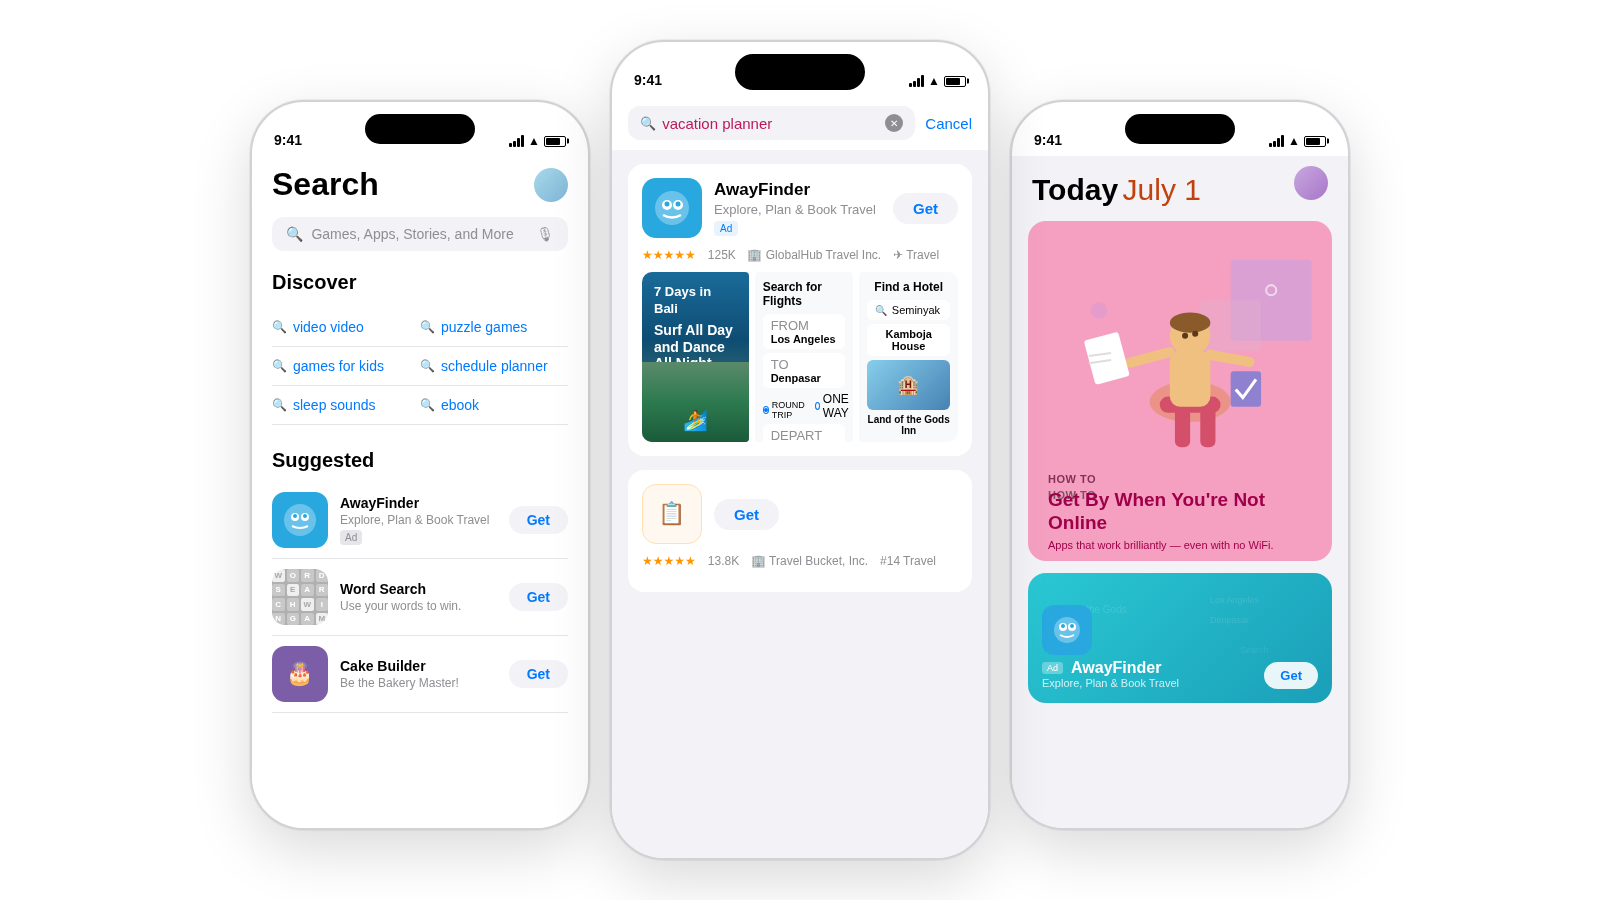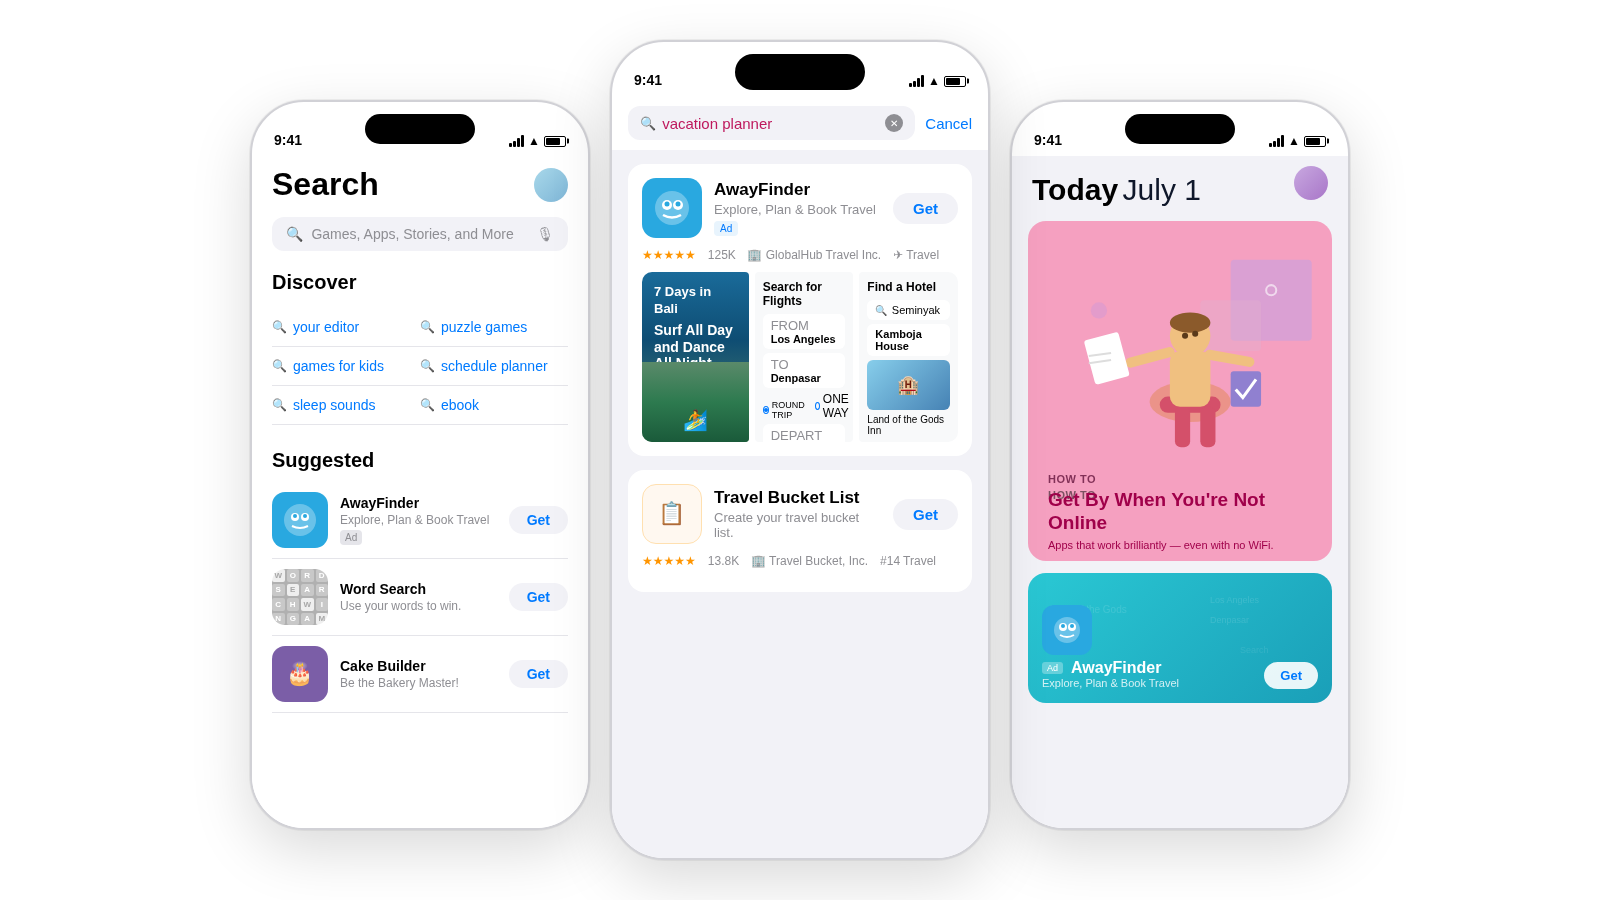--- a/index.html
+++ b/index.html
@@ -594,20 +594,21 @@
       width: 4px;
       height: 4px;
       border-radius: 50%;
       background: #007aff;
     }
 
     .hotel-card {
       background: #f8f9fa;
       height: 170px;
       padding: 8px;
+      text-align: center;
     }
 
     .hotel-title {
       font-size: 12px;
       font-weight: 700;
       color: #000;
       margin-bottom: 6px;
     }
 
     .hotel-search {
@@ -635,21 +636,21 @@
       background: linear-gradient(135deg, #87ceeb, #4682b4);
       margin-bottom: 4px;
       display: flex;
       align-items: center;
       justify-content: center;
       font-size: 18px;
     }
 
     .hotel-inn {
       font-size: 10px;
-      font-weight: 400;
+      font-weight: 700;
       color: #000;
     }
 
     
     .app-result-card {
       background: #fff;
       border-radius: 16px;
       padding: 14px;
       margin-bottom: 14px;
     }
@@ -689,21 +690,21 @@
     .today-title {
       font-size: 30px;
       font-weight: 800;
       color: #000;
       margin-top: 48px;
     }
 
     .today-date {
       font-size: 30px;
       font-weight: 300;
-      color: #0f172a;
+      color: #c2410c;
     }
 
     .today-avatar {
       width: 34px;
       height: 34px;
       border-radius: 50%;
       background: linear-gradient(135deg, #c8a8e0, #a876c8);
     }
 
     .today-card-main {
@@ -875,21 +876,21 @@
         <div class="search-bar">
           <span style="color:#8e8e93;font-size:14px;">🔍</span>
           <span class="search-bar-text">Games, Apps, Stories, and More</span>
           <span class="mic-icon">🎙</span>
         </div>
         <div>
           <div class="section-title">Discover</div>
           <div class="discover-grid">
             <div class="discover-item">
               <span class="search-dot">🔍</span>
-              <span>your editor</span>
+              <span>video video</span>
             </div>
             <div class="discover-item">
               <span class="search-dot">🔍</span>
               <span>puzzle games</span>
             </div>
             <div class="discover-item">
               <span class="search-dot">🔍</span>
               <span>games for kids</span>
             </div>
             <div class="discover-item">
@@ -1088,24 +1089,20 @@
                 <div class="hotel-inn">Land of the Gods Inn</div>
               </div>
             </div>
           </div>
 
           <div class="app-result-card">
             <div class="ad-app-header">
               <div class="travel-bucket-icon">
                 <span class="bucket-icon-svg">📋</span>
               </div>
-              <div class="ad-app-info">
-                <div class="ad-app-name">Travel Bucket List</div>
-                <div class="ad-app-desc">Create your travel bucket list.</div>
-              </div>
               <button class="get-btn-outline">Get</button>
             </div>
             <div class="stars-row">
               <span style="color:#ff9500;">★★★★★</span>
               <span>13.8K</span>
               <span class="meta-item">
                 <span>🏢</span>
                 <span>Travel Bucket, Inc.</span>
               </span>
               <span class="meta-item">

